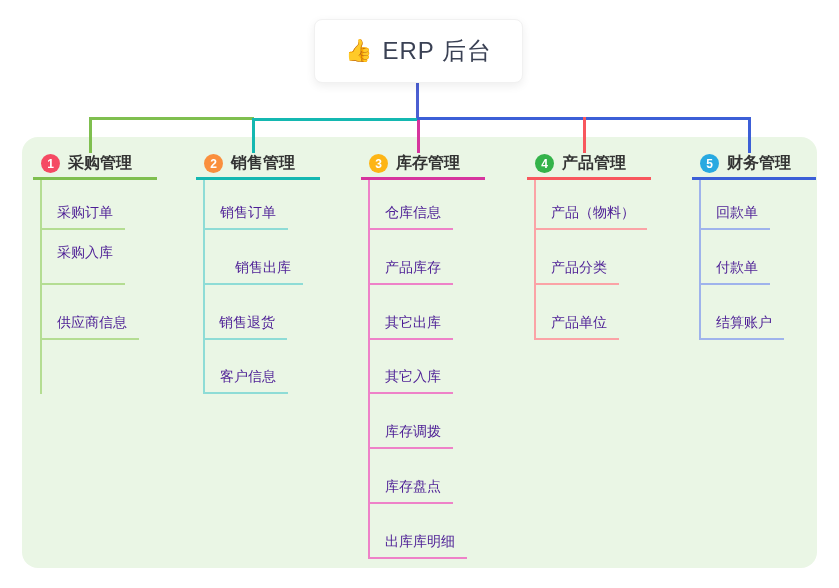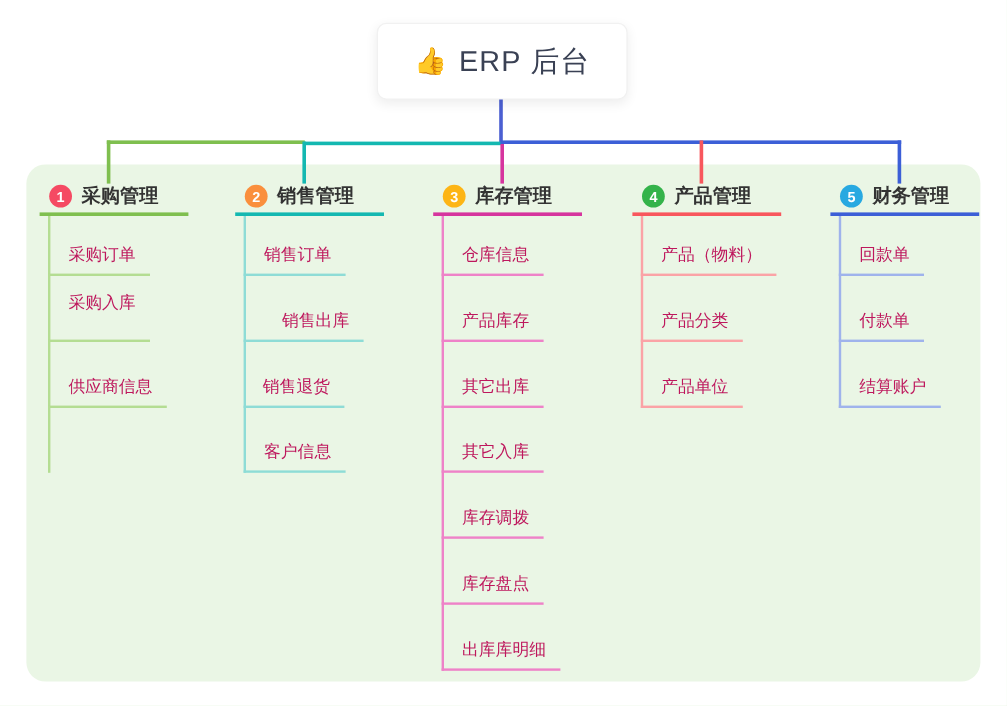--- a/index.html
+++ b/index.html
@@ -56,21 +56,21 @@
   .branch-1 .vline,.branch-2 .vline{height:214px;}
   .branch-3 .vline{height:379px;}
   .branch-4 .vline,.branch-5 .vline{height:160px;}
   .children{position:absolute;left:7px;top:30px;display:flex;flex-direction:column;align-items:flex-start;}
   .child{
     height:54.8px;box-sizing:border-box;width:max-content;
     display:flex;flex-direction:column;justify-content:flex-end;
     padding:0 12px 6px 17px;border-bottom:2px solid #ccc;
   }
   .child:first-child{height:50px;}
-  .child-label{font-size:14px;color:#be185d;white-space:nowrap;}
+  .child-label{font-size:14px;color:#4c1d95;white-space:nowrap;}
 </style>
 </head>
 <body>
 
 <div class="panel"></div>
 
 <div class="seg seg-trunk-v" style="background-color: rgb(75, 95, 210);"></div>
 <div class="seg seg-left-h" style="background-color: rgb(127, 191, 79);"></div>
 <div class="seg seg-midleft-h" style="background-color: rgb(20, 184, 177);"></div>
 <div class="seg seg-right-h" style="background-color: rgb(60, 95, 215);"></div>

